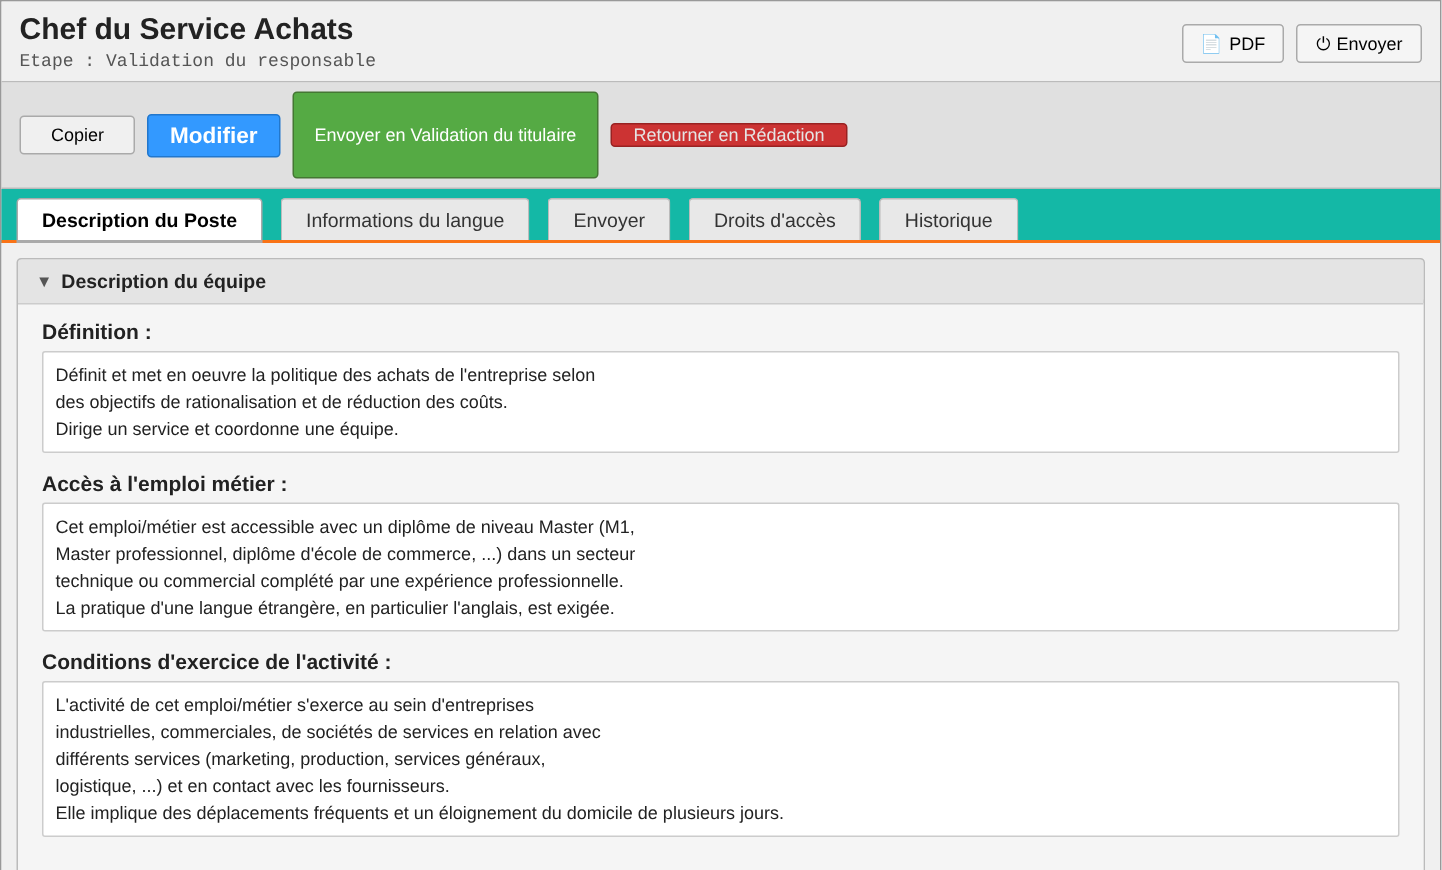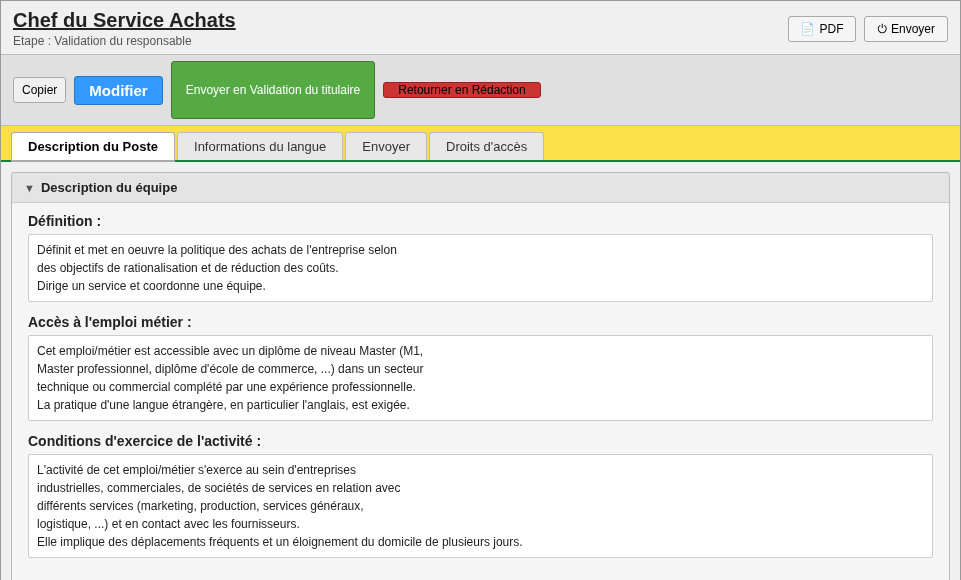--- a/index.html
+++ b/index.html
@@ -24,26 +24,26 @@
       padding: 8px 12px 6px 12px;
       display: flex;
       align-items: center;
       justify-content: space-between;
     }
     .header-left {}
     .header-title {
       font-size: 20px;
       font-weight: bold;
       color: #222;
-      text-decoration: underline;
     }
     .header-subtitle {
       font-size: 12px;
       color: #555;
       margin-top: 2px;
+      font-family: Liberation Mono, monospace;
     }
     .header-buttons {
       display: flex;
       gap: 8px;
       align-items: center;
     }
     .btn-pdf {
       background: #f5f5f5;
       border: 1px solid #aaa;
       padding: 5px 12px;
@@ -71,21 +71,21 @@
       background: #e0e0e0;
       border-bottom: 1px solid #bbb;
       padding: 6px 12px;
       display: flex;
       gap: 8px;
       align-items: center;
     }
     .btn-copier {
       background: #f0f0f0;
       border: 1px solid #aaa;
-      padding: 5px 8px;
+      padding: 5px 20px;
       font-size: 12px;
       cursor: pointer;
       border-radius: 3px;
     }
     .btn-modifier {
       background: #3399ff;
       border: 1px solid #2277cc;
       padding: 5px 14px;
       font-size: 15px;
       cursor: pointer;
@@ -102,30 +102,30 @@
       border-radius: 3px;
       color: white;
     }
     .btn-retourner {
       background: #cc3333;
       border: 1px solid #992222;
       padding: 0 14px;
       font-size: 12px;
       cursor: pointer;
       border-radius: 3px;
-      color: #000000;
+      color: #e5e5e5;
     }
 
     
     .tabs {
       display: flex;
-      background: #fde047;
-      border-bottom: 2px solid #15803d;
+      background: #14b8a6;
+      border-bottom: 2px solid #f97316;
       padding: 6px 10px 0 10px;
-      gap: 2px;
+      gap: 12px;
     }
     .tab {
       padding: 6px 16px;
       border: 1px solid #bbb;
       border-bottom: none;
       background: #e8e8e8;
       cursor: pointer;
       font-size: 13px;
       border-radius: 3px 3px 0 0;
       color: #333;
@@ -249,20 +249,23 @@
     </div>
     <div class="tab">
       <span>Informations du langue</span>
     </div>
     <div class="tab">
       <span>Envoyer</span>
     </div>
     <div class="tab">
       <span>Droits d'accès</span>
     </div>
+    <div class="tab">
+      <span>Historique</span>
+    </div>
   </div>
 
   <div class="content">
 
     <div class="section">
       <div class="section-header">
         <span class="arrow">▼</span>
         <span>Description du équipe</span>
       </div>
       <div class="section-body">

